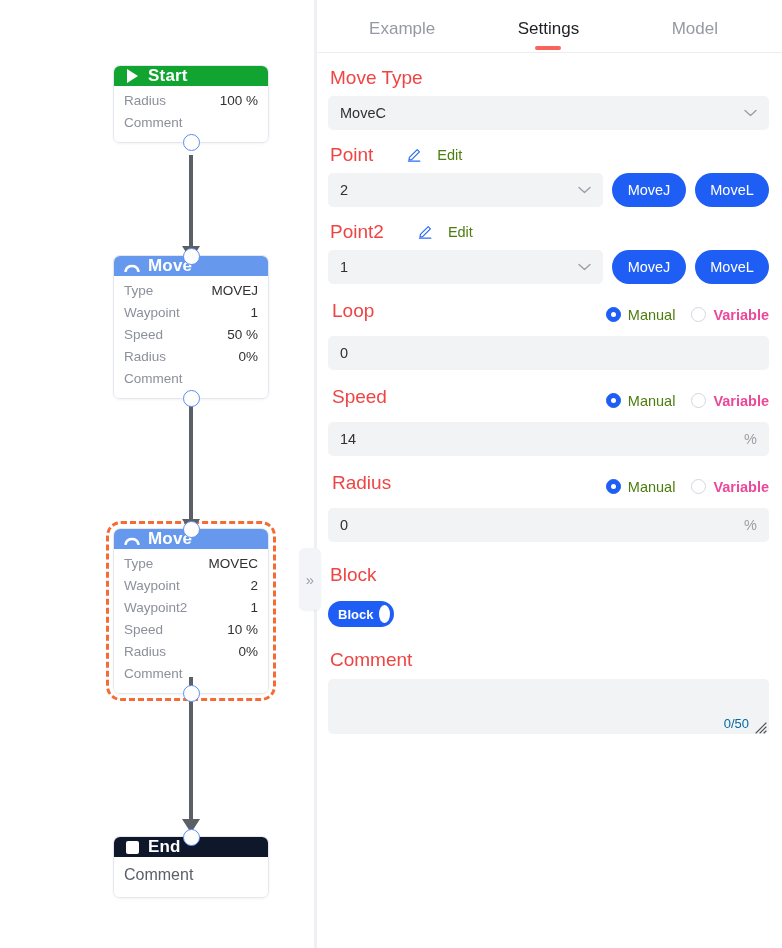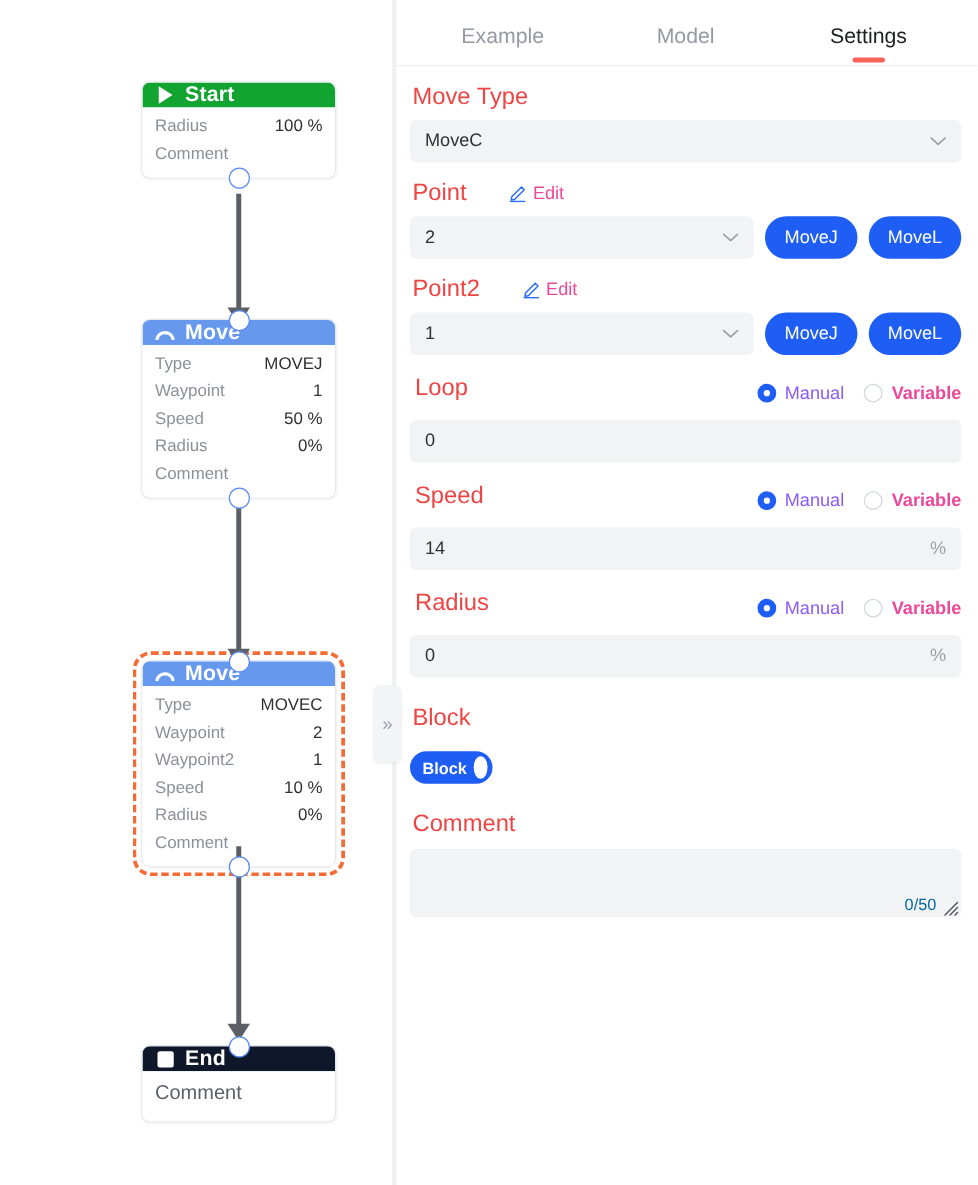--- a/index.html
+++ b/index.html
@@ -210,23 +210,23 @@
 
   .label-row {
     display: flex;
     align-items: center;
     margin: 14px 0 7px 2px;
   }
   .label-row .field-label { margin: 0; }
   .edit-link {
     display: inline-flex;
     align-items: center;
-    gap: 5px;
+    gap: 16px;
     margin-left: 34px;
-    color: #ec4899;
+    color: #4d7c0f;
     font-size: 14.5px;
     cursor: pointer;
   }
   .pencil { width: 14px; height: 14px; display:inline-block; }
 
   .input {
     position: relative;
     height: 34px;
     background: #f2f3f5;
     border-radius: 5px;
@@ -281,21 +281,21 @@
     margin-left: auto;
     display: flex;
     align-items: center;
     gap: 16px;
   }
   .radio {
     display: inline-flex;
     align-items: center;
     gap: 7px;
     font-size: 14.5px;
-    color: #8b5cf6;
+    color: #4d7c0f;
     cursor: pointer;
   }
   .dot {
     width: 15px; height: 15px;
     border-radius: 50%;
     border: 1.5px solid #d3d7de;
     background: #ffffff;
     display: inline-block;
     position: relative;
     flex: 0 0 15px;
@@ -488,22 +488,22 @@
     </div>
   </div>
 
   <div class="v-divider"></div>
   <div class="collapse-handle">»</div>
 
   <div class="panel">
 
     <div class="tabs">
       <div class="tab">Example</div>
+      <div class="tab active">Settings</div>
       <div class="tab">Model</div>
-      <div class="tab active">Settings</div>
     </div>
 
     <div class="form">
 
       
       <div class="field-label">Move Type</div>
       <div class="input">
         <span>MoveC</span>
         <span class="chev">
           <svg width="13" height="8" viewBox="0 0 13 8" aria-hidden="true">

